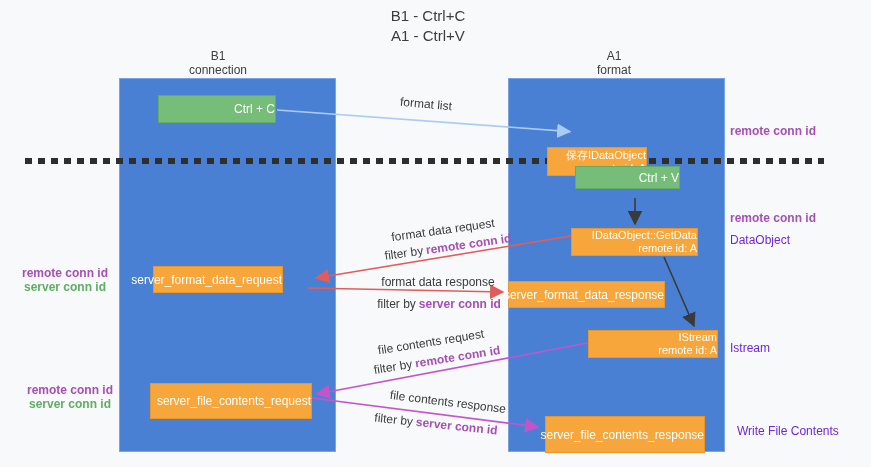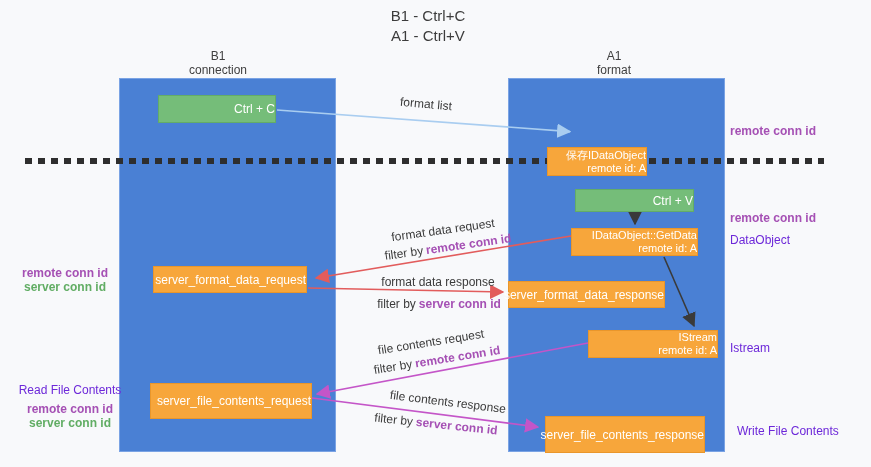--- a/index.html
+++ b/index.html
@@ -102,35 +102,35 @@
 
   <div class="box green" style="left:158px;top:95px;width:118px;height:28px;">
     <span>Ctrl + C</span>
   </div>
 
   <div class="box orange two-line" style="left:547px;top:119px;width:100px;height:29px;margin-top:28px;">
     <span>保存IDataObject</span>
     <span>remote id: A</span>
   </div>
 
-  <div class="box green" style="left:575px;top:189px;width:119px;height:23px;">
+  <div class="box green" style="left:575px;top:166px;width:105px;height:23px;">
     <span>Ctrl + V</span>
   </div>
 
   <div class="box orange two-line" style="left:571px;top:228px;width:127px;height:28px;">
     <span>IDataObject::GetData</span>
     <span>remote id: A</span>
   </div>
 
   <div class="box orange two-line" style="left:588px;top:330px;width:130px;height:28px;">
     <span>IStream</span>
     <span>remote id: A</span>
   </div>
 
-  <div class="box orange" style="left:153px;top:266px;width:154px;height:27px;padding-left:8px;">
+  <div class="box orange" style="left:153px;top:266px;width:130px;height:27px;padding-left:8px;">
     <span>server_format_data_request</span>
   </div>
 
   <div class="box orange" style="left:508px;top:281px;width:157px;height:27px;">
     <span>server_format_data_response</span>
   </div>
 
   <div class="box orange" style="left:150px;top:383px;width:162px;height:36px;">
     <span>server_file_contents_request</span>
   </div>
@@ -160,21 +160,20 @@
   <div class="msg-label" style="left:436px;top:424px;transform:translate(-50%,-50%) rotate(6deg);">
     <span>filter by</span><span class="key-purple">server conn id</span>
   </div>
 
   <div class="side-label left-block" style="left:10px;top:266px;width:110px;">
     <div class="purple">remote conn id</div>
     <div class="green-text">server conn id</div>
   </div>
 
   <div class="side-label left-block" style="left:10px;top:383px;width:120px;">
-    <div class="dark" style="margin-bottom:5px;">Read File Contents</div>
     <div class="purple">remote conn id</div>
     <div class="green-text">server conn id</div>
   </div>
 
   <div class="side-label purple" style="left:730px;top:124px;">remote conn id</div>
   <div class="side-label purple" style="left:730px;top:211px;">remote conn id</div>
   <div class="side-label dark" style="left:730px;top:233px;">DataObject</div>
   <div class="side-label dark" style="left:730px;top:341px;">Istream</div>
   <div class="side-label dark" style="left:737px;top:424px;">Write File Contents</div>
 

